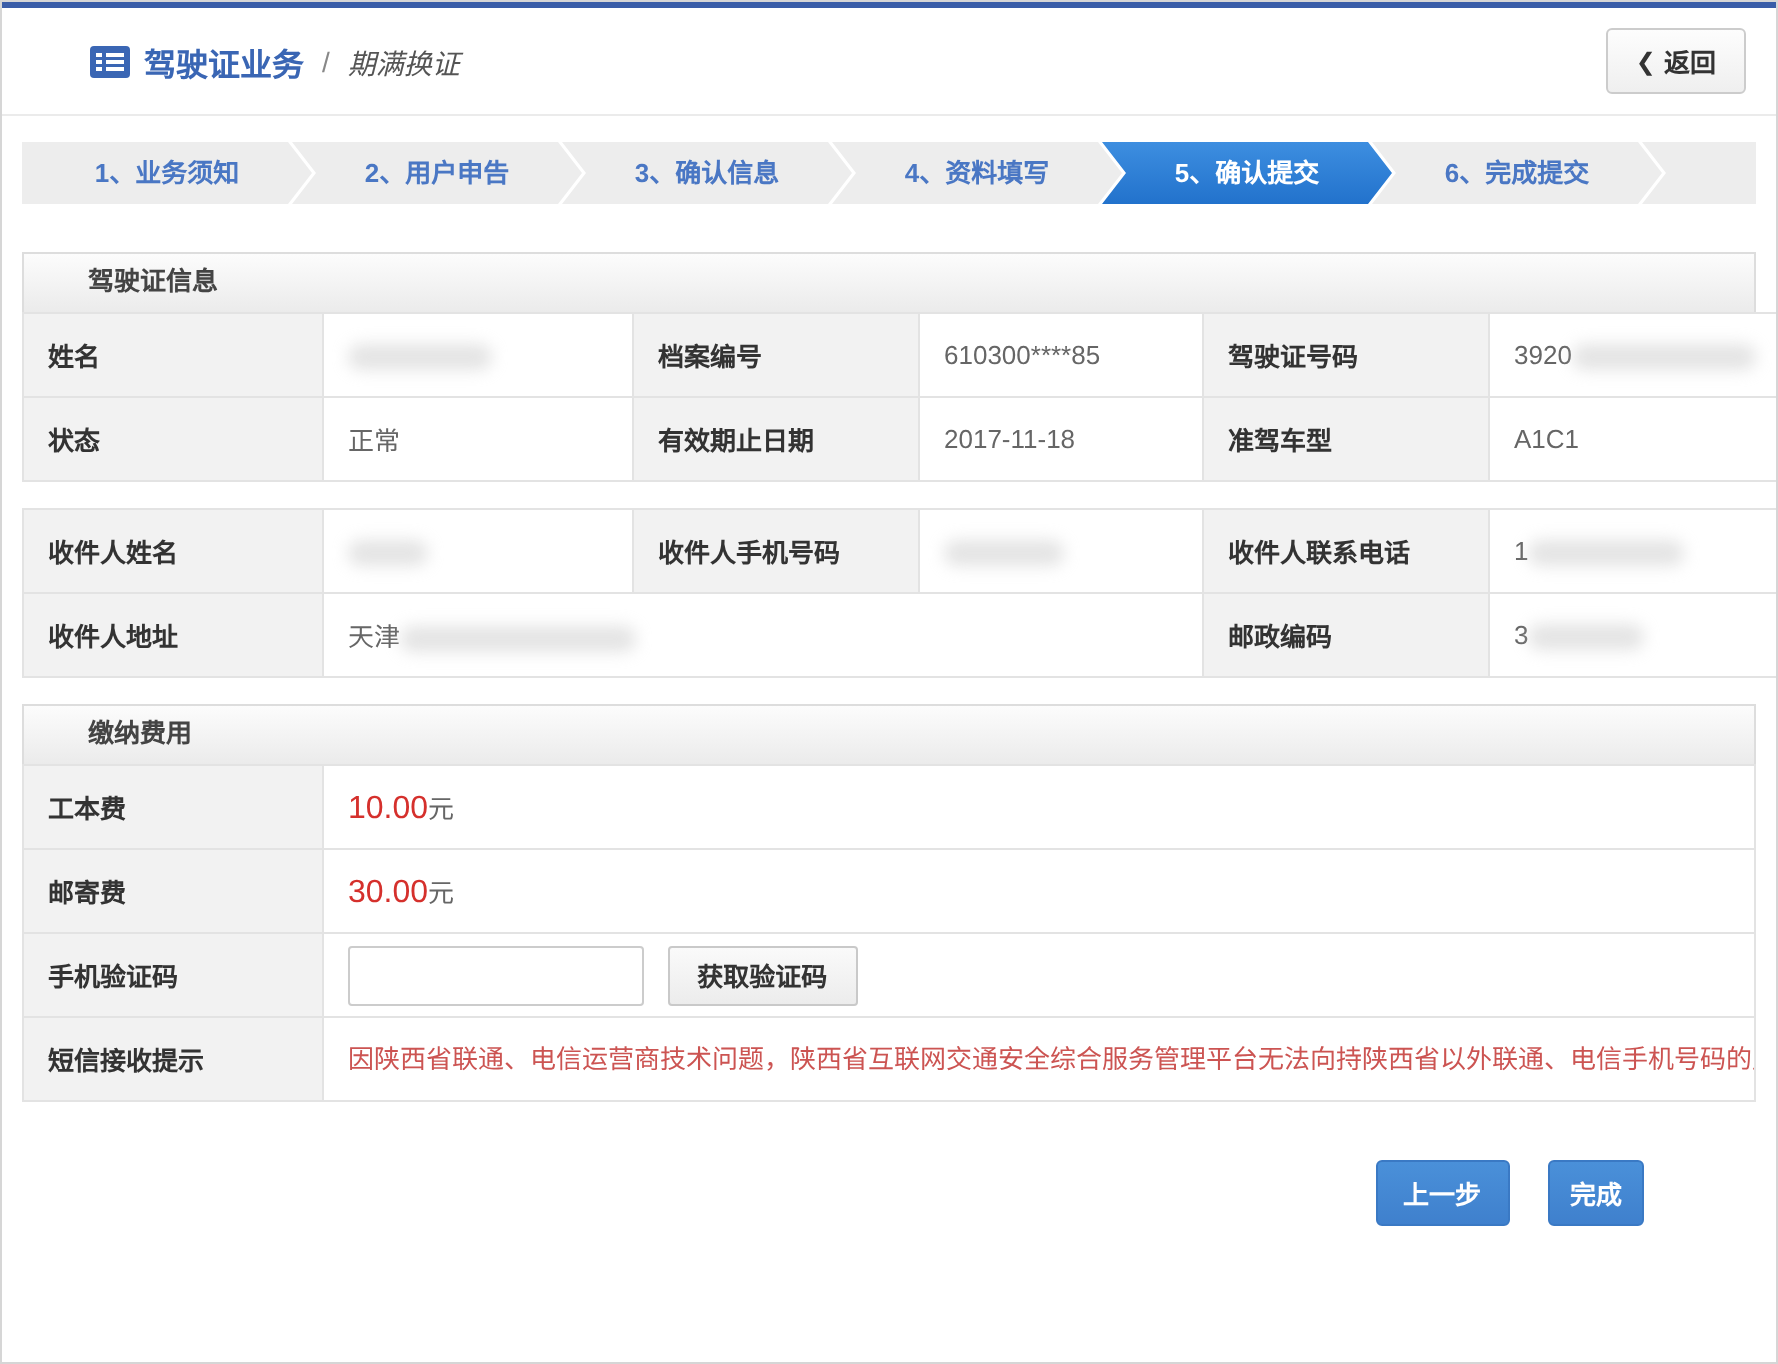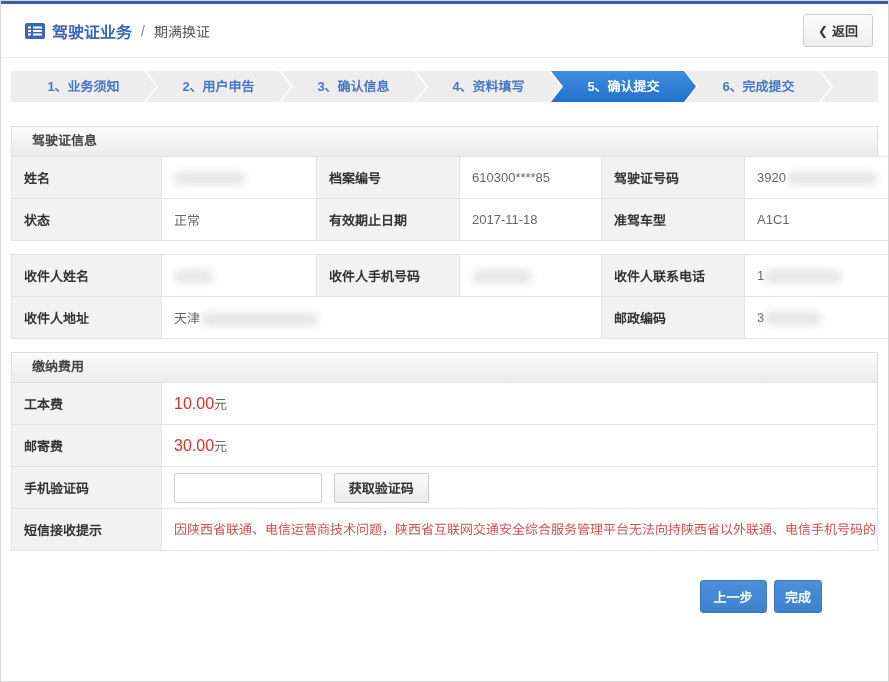--- a/index.html
+++ b/index.html
@@ -9,27 +9,27 @@
   }
   .page {
     width:889px; height:682px; position:relative;
     border:1px solid #d6d6d6; background:#fff; overflow:hidden;
   }
   .topline { height:3px; background:#3a5da8; }
 
   
   .hdr {
     height:54px; display:flex; align-items:center; justify-content:space-between;
-    padding:0 15px 0 24px; border-bottom:1px solid #ebebeb;
+    padding:0 15px 0 44px; border-bottom:1px solid #ebebeb;
   }
   .hdr-left { display:flex; align-items:center; gap:7px; }
   .doc-icon { display:inline-flex; }
   .title { font-size:16px; font-weight:bold; color:#3a66b4; }
   .crumb-sep { color:#888; font-size:14px; margin:0 2px; }
-  .subtitle { color:#555; font-size:14px; }
+  .subtitle { color:#555; font-size:14px;font-style:italic; }
   .back-btn {
     display:inline-flex; align-items:center; gap:4px; cursor:pointer;
     background:linear-gradient(#fdfdfd,#efefef); border:1px solid #ccc; border-radius:3px;
     padding:6px 14px; font-size:13px; font-weight:bold; color:#333;
     font-family:inherit;
   }
   .back-chev { font-size:12px; font-weight:bold; color:#333; }
 
   
   .steps {
@@ -47,21 +47,21 @@
     background:linear-gradient(#3d8ee0,#2272cc); color:#fff; z-index:2;
   }
   .step.filler {
     flex:1; clip-path:polygon(12px 50%, 0 0, 100% 0, 100% 100%, 0 100%);
   }
 
   
   .section { margin:0 10px 13px 10px; }
   .section.first-sec { margin-top:24px; }
   .sec-hdr {
-    height:30px; line-height:28px; padding-left:20px;
+    height:30px; line-height:28px; padding-left:32px;
     background:linear-gradient(#fcfcfc,#ebebeb);
     border:1px solid #ddd; border-bottom:none;
     font-size:13px; font-weight:bold; color:#444;
   }
   table.info { width:100%; border-collapse:collapse; table-layout:fixed; }
   table.info td {
     border:1px solid #e3e3e3; font-size:13px; height:42px; padding:0 12px;
     overflow:hidden; white-space:nowrap;
   }
   td.lbl { background:#f2f2f2; text-align:left; color:#333; font-weight:bold; }
@@ -92,21 +92,21 @@
     color:#cc5452; font-size:13px; line-height:1.95;
   }
 
   
   .footer { text-align:right; padding:16px 66px 0 0; }
   .btn-blue {
     background:linear-gradient(#4a90d9,#3f80cd); border:1px solid #3a79c4; cursor:pointer;
     color:#fff; border-radius:3px; font-size:13px; font-weight:bold;
     padding:6px 13px; font-family:inherit;
   }
-  .btn-blue + .btn-blue { margin-left:3px; padding:6px 10px; }
+  .btn-blue + .btn-blue { margin-left:15px; padding:6px 10px; }
 </style>
 </head>
 <body>
 
 <div class="page">
   <div class="topline"></div>
 
   <header class="hdr">
     <div class="hdr-left">
       <span class="doc-icon">

